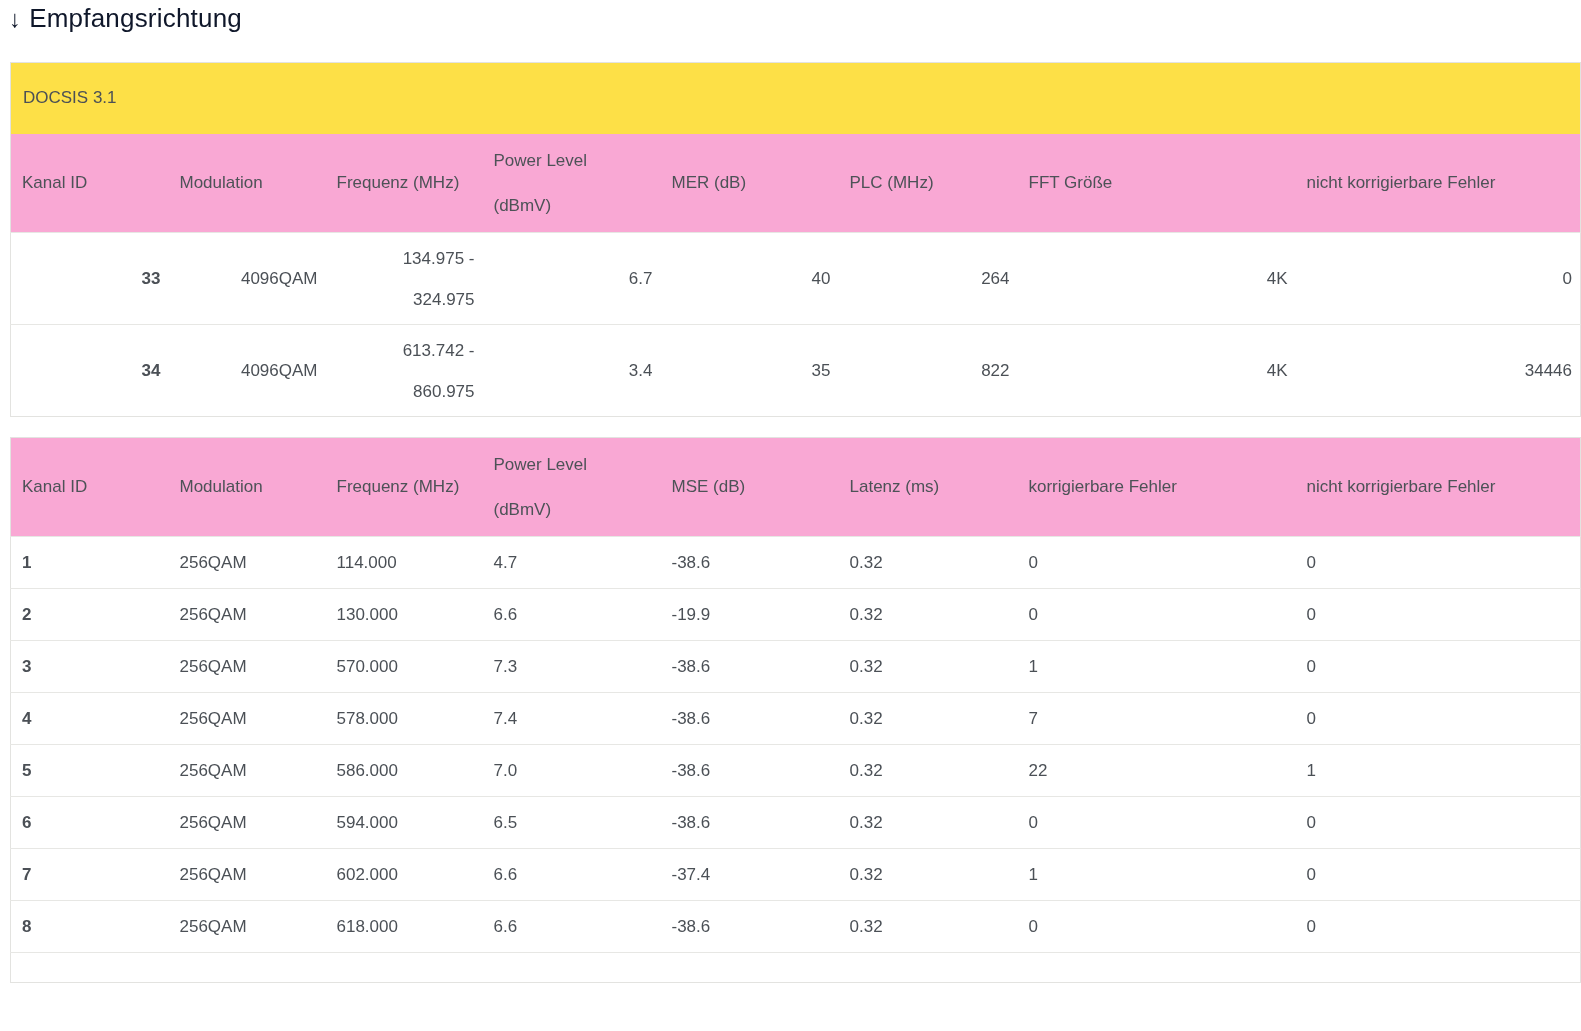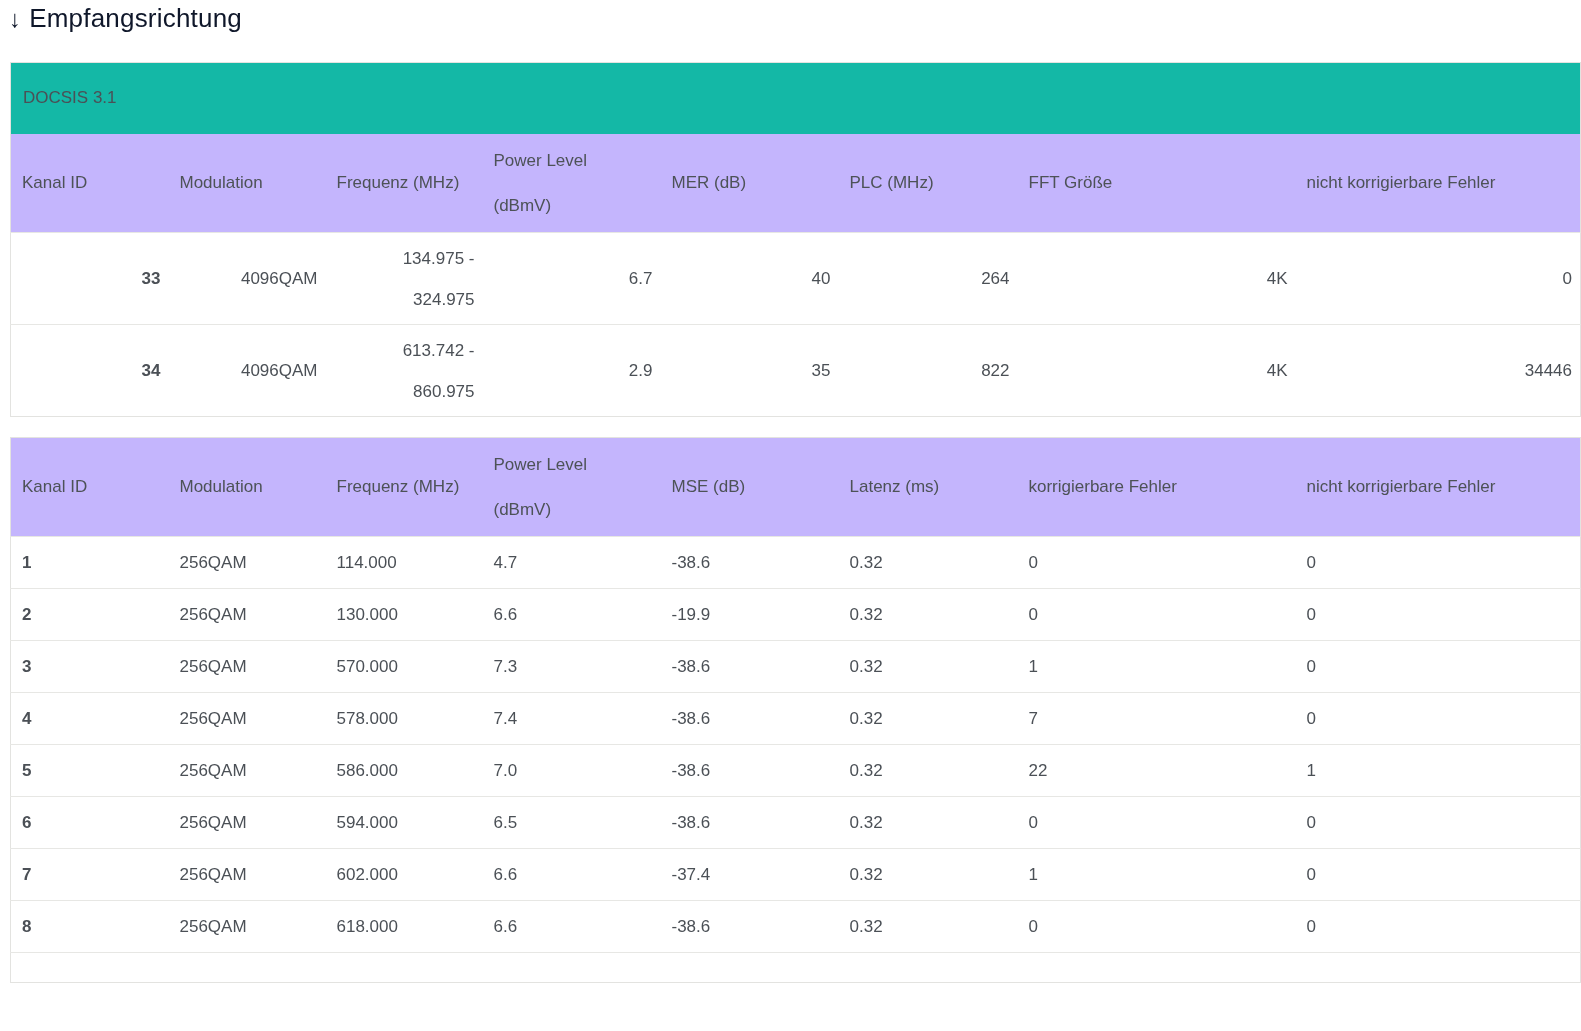--- a/index.html
+++ b/index.html
@@ -24,26 +24,26 @@
     font-size:17px; color:#4b5056;
   }
   table.docsis31 { margin-top:28px; }
   table.docsis30 { margin-top:20px; }
 
   col.c1 { width:158px; } col.c2 { width:157px; } col.c3 { width:157px; }
   col.c4 { width:178px; } col.c5 { width:178px; } col.c6 { width:179px; }
   col.c7 { width:278px; } col.c8 { width:auto; }
 
   td.caption {
-    height:71px; background:#14b8a6;
+    height:71px; background:#fde047;
     padding-left:12px; vertical-align:middle;
     font-size:17px;
   }
   th {
-    background:#c4b5fd; height:99px;
+    background:#f9a8d4; height:99px;
     font-weight:400; text-align:left; vertical-align:middle;
     padding:0 8px 0 11px; color:#4d5257;
   }
   td { vertical-align:middle; text-align:left; padding:0 8px 0 11px; }
   tbody td { border-top:1px solid #e7e7e4; background:#ffffff; }
   .docsis31 tbody td { height:92px;text-align:right; }
   .docsis30 tbody td { height:52px; }
   .docsis30 tr.partial td { height:30px; }
   td.kanal { font-weight:700; }
 
@@ -110,21 +110,21 @@
       </tr>
       <tr>
         <td class="kanal">34</td>
         <td>4096QAM</td>
         <td>
           <span class="stack">
             <span>613.742 -</span>
             <span>860.975</span>
           </span>
         </td>
-        <td>2.9</td>
+        <td>3.4</td>
         <td>35</td>
         <td>822</td>
         <td>4K</td>
         <td>34446</td>
       </tr>
     </tbody>
   </table>
 
   
   <table class="t docsis30">

